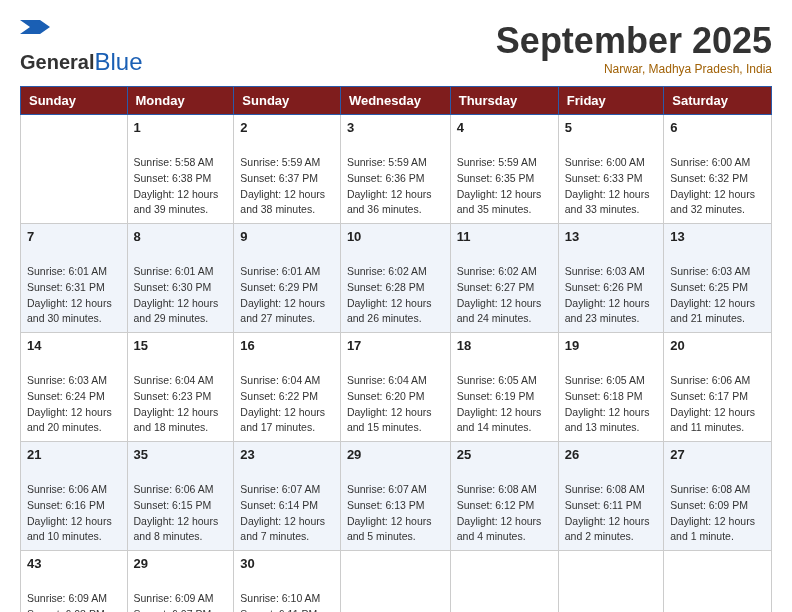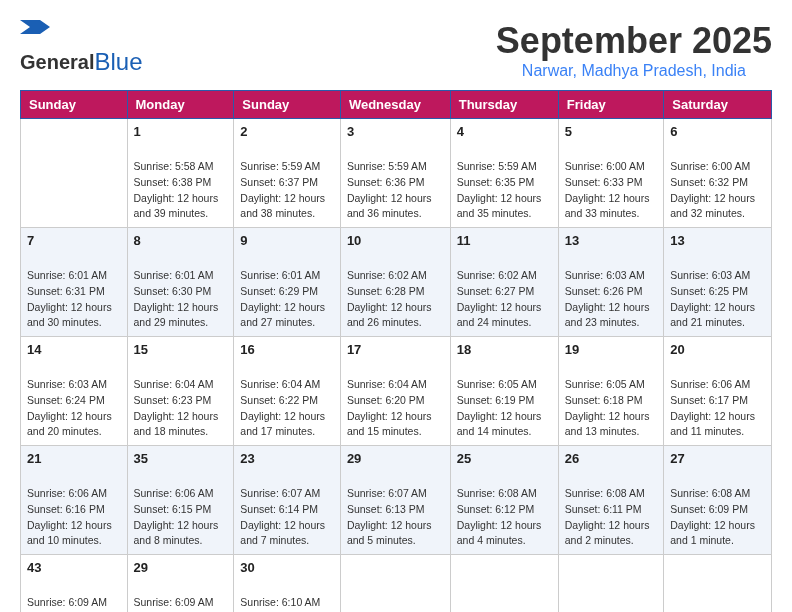--- a/index.html
+++ b/index.html
@@ -19,38 +19,38 @@
     .logo {
       display: flex;
       flex-direction: column;
       align-items: flex-start;
     }
     .logo-arrow {
       width: 30px;
       height: 14px;
     }
     .title-block {
-      text-align: center;
+      text-align: right;
     }
     .month-title {
       font-size: 36px;
       font-weight: bold;
       color: #333;
     }
     .location {
-      font-size: 16px;
-      color: #3b82f6;
+      font-size: 12px;
+      color: #a16207;
     }
     table {
       width: 100%;
       border-collapse: collapse;
       font-size: 11px;
     }
     thead tr th {
-      background-color: #be185d;
+      background-color: #7f1d1d;
       color: #fff;
       text-align: left;
       padding: 6px 8px;
       font-size: 13px;
       font-weight: bold;
       border: 1px solid #2a5aaa;
     }
     tbody tr td {
       border: 1px solid #ccc;
       vertical-align: top;

